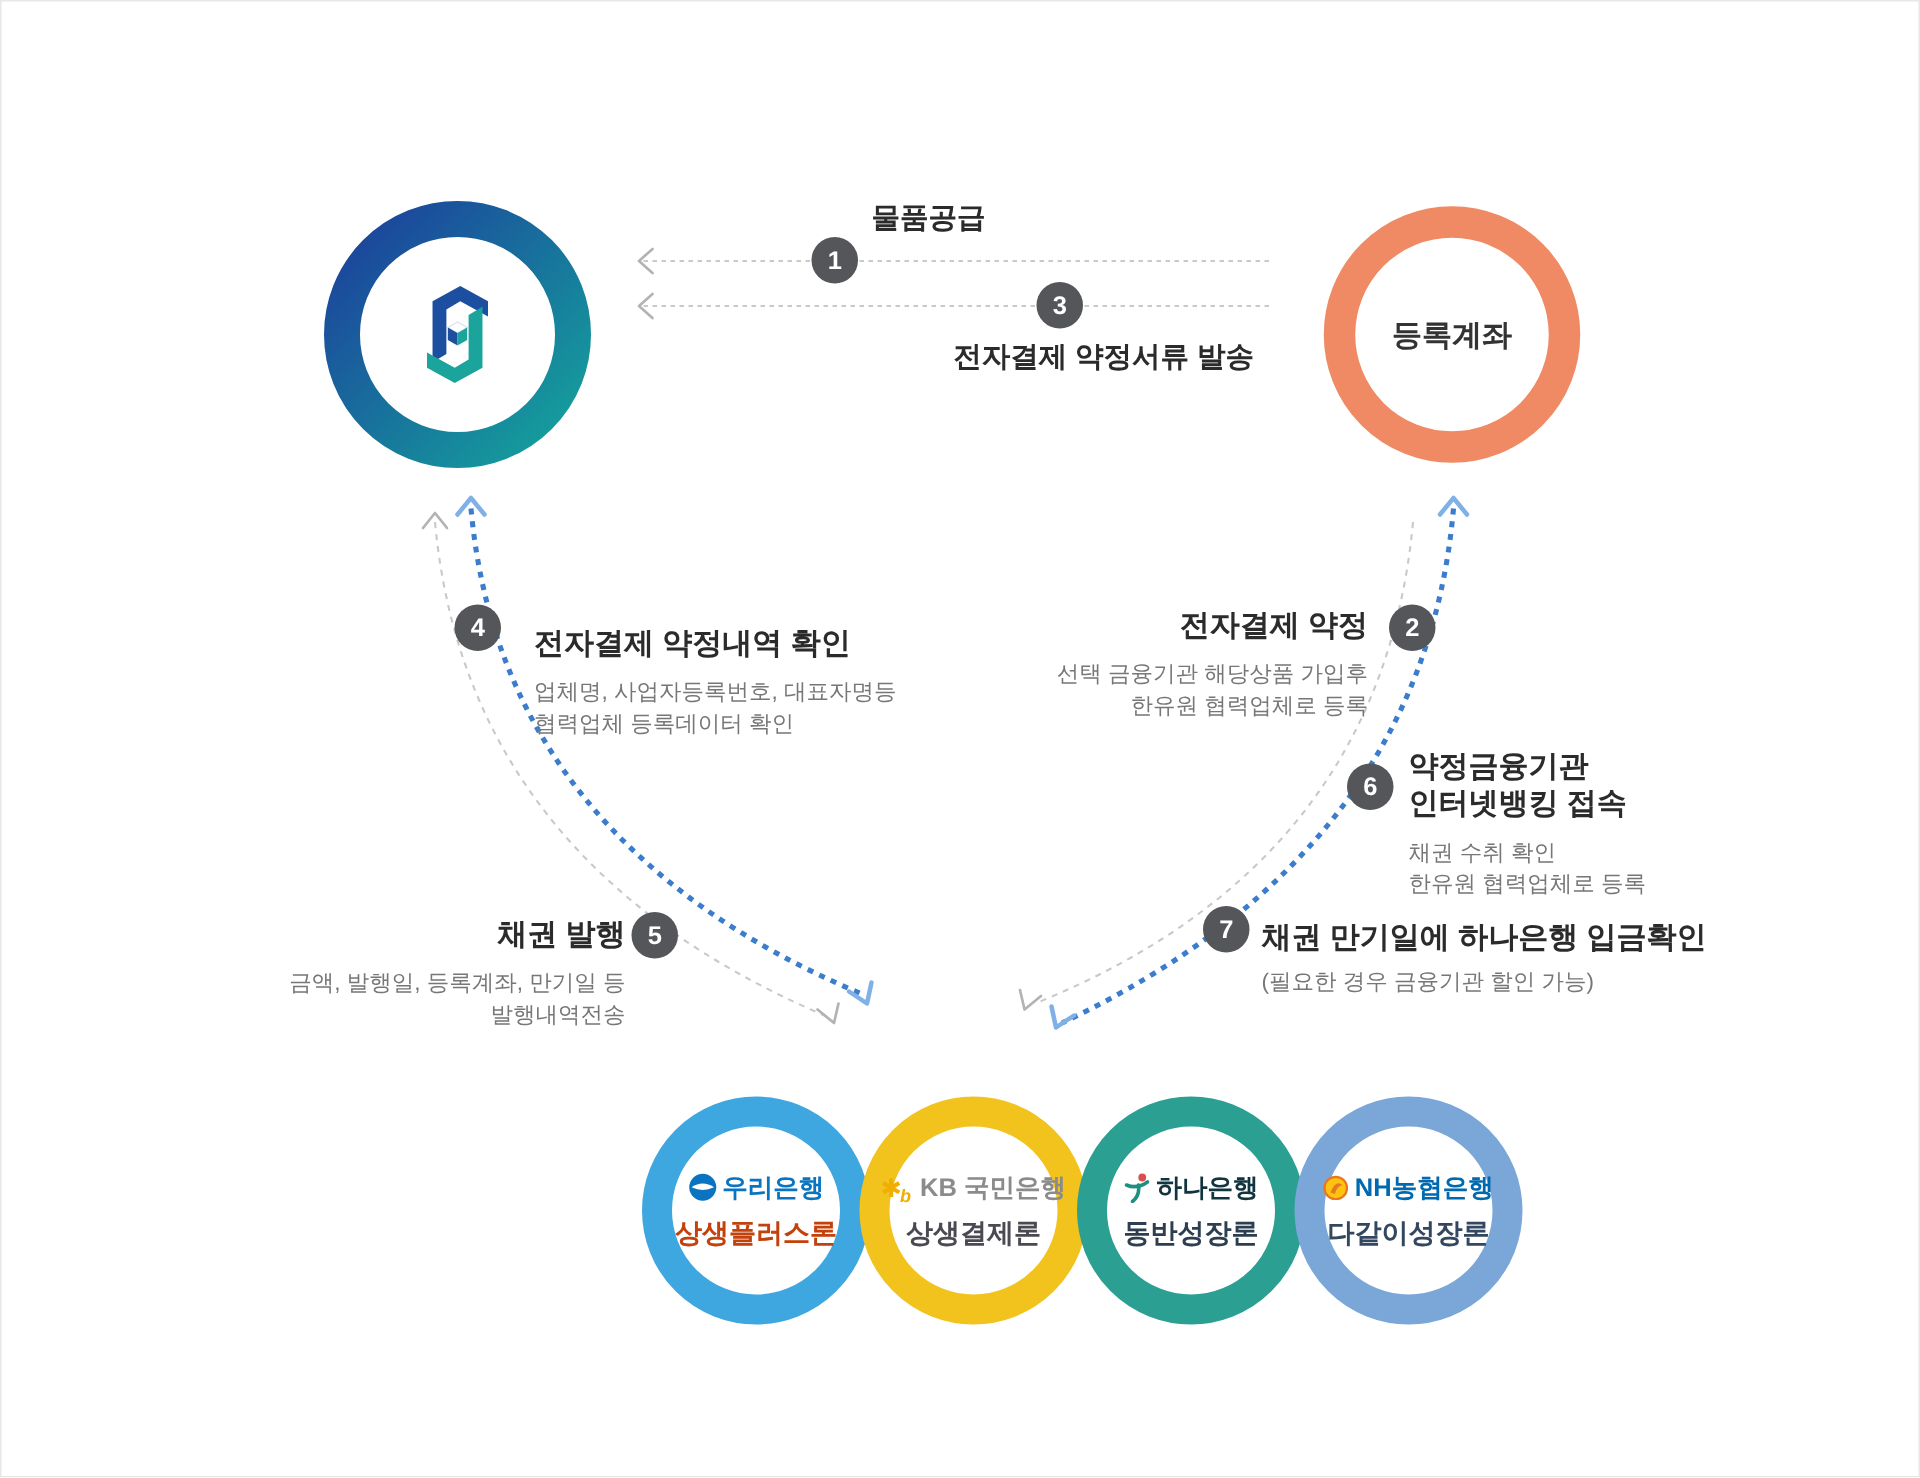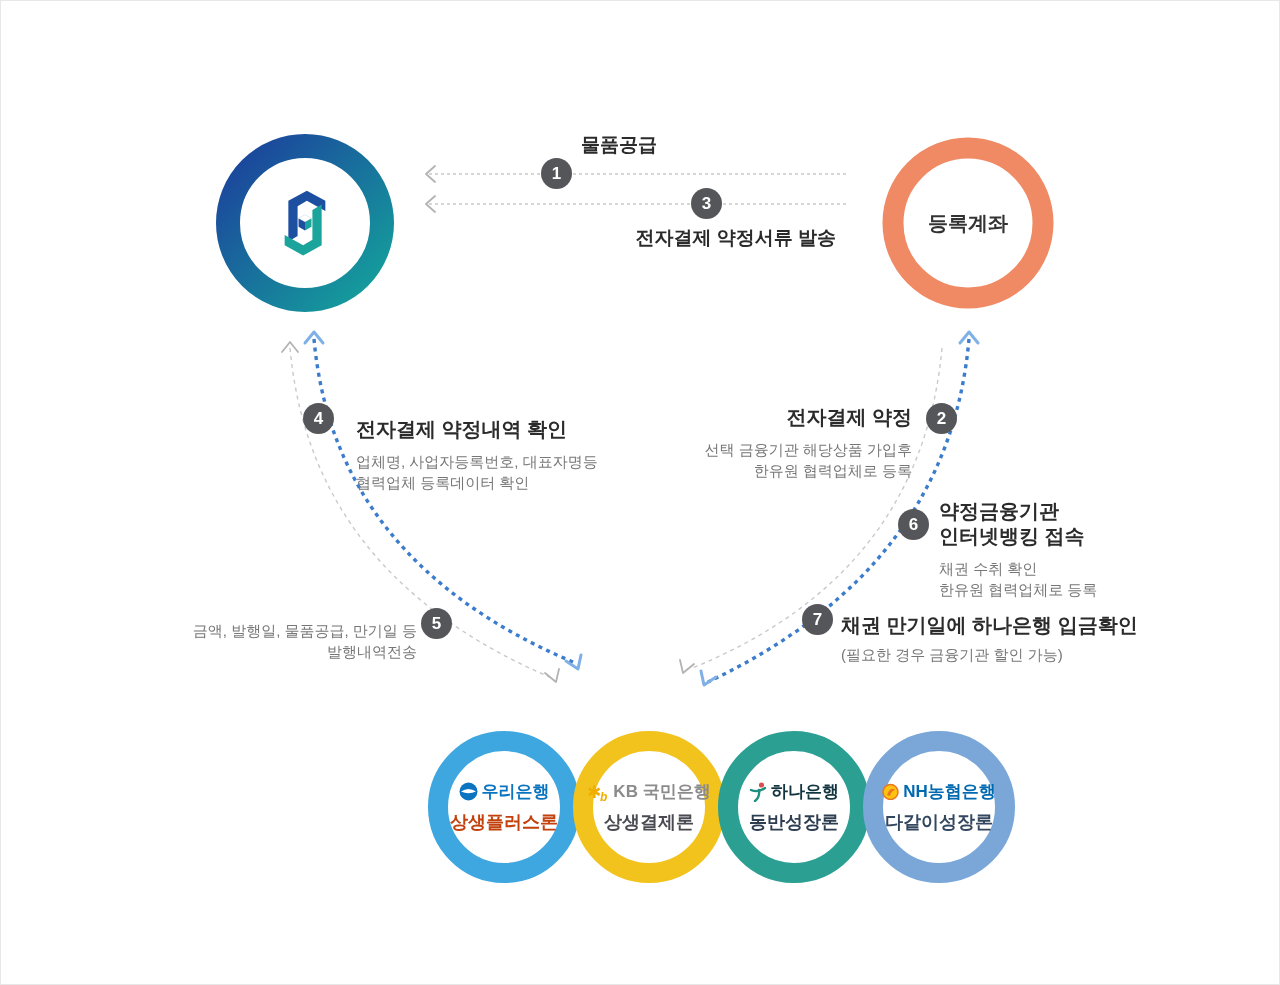--- a/index.html
+++ b/index.html
@@ -113,22 +113,23 @@
   <div class="step" style="left:355px;top:400px;margin-top:16px;">
     <div class="title">전자결제 약정내역 확인</div>
     <div class="detail">
       <div>업체명, 사업자등록번호, 대표자명등</div>
       <div>협력업체 등록데이터 확인</div>
     </div>
   </div>
 
   <div class="badge" style="left:420px;top:607px;">5</div>
   <div class="step align-right" style="right:862px;top:610px;">
-    <div class="detail">
-      <div>금액, 발행일, 물품공급, 만기일  등</div>
+    <div class="title">채권 발행</div>
+    <div class="detail">
+      <div>금액, 발행일, 등록계좌, 만기일  등</div>
       <div>발행내역전송</div>
     </div>
   </div>
 
   <div class="badge" style="left:925px;top:402px;">2</div>
   <div class="step align-right" style="right:367px;top:404px;">
     <div class="title">전자결제 약정</div>
     <div class="detail">
       <div>선택 금융기관 해당상품 가입후</div>
       <div>한유원 협력업체로 등록</div>

